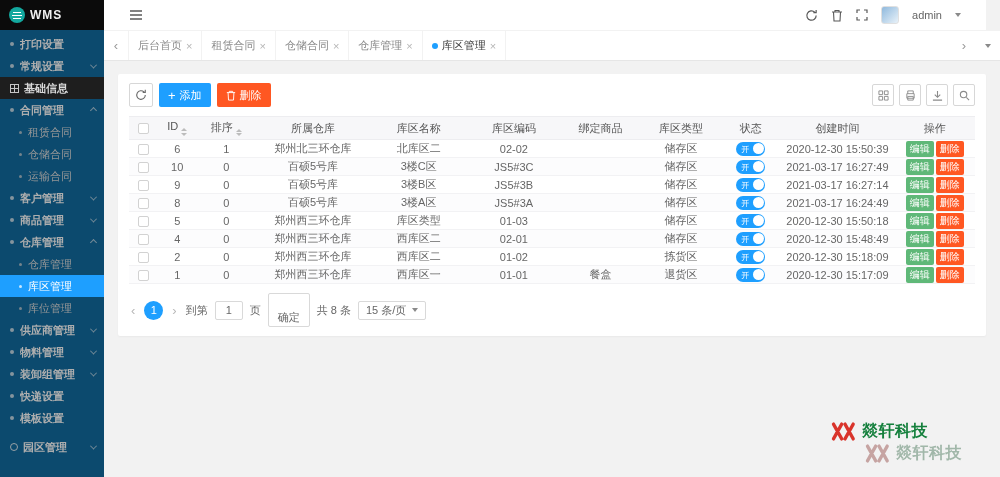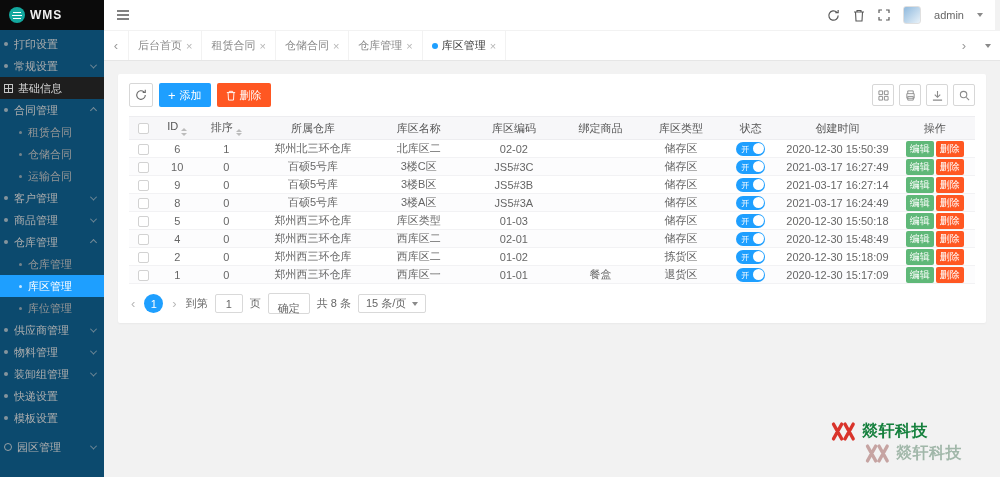--- a/index.html
+++ b/index.html
@@ -7,37 +7,37 @@
 .page{position:relative;width:1000px;height:477px;background:#f2f2f2;overflow:hidden;font-size:12px;color:#666;}
 
 .sidebar{position:absolute;left:0;top:0;width:104px;height:100%;background:#0c4a6e;z-index:6;}
 .logo{height:30px;display:flex;align-items:center;gap:5px;padding-left:9px;background:#0b0b0b;cursor:pointer;}
 .logo-icon{width:16px;height:16px;border-radius:50%;background:#13a89e;display:flex;flex-direction:column;align-items:center;justify-content:center;gap:2px;flex:none;}
 .logo-icon i{width:8px;height:1px;background:#fff;display:block;}
 .logo-icon i:nth-child(2){width:10px;}
 .logo-text{color:#f0f0f0;font-size:12px;font-weight:bold;letter-spacing:1px;}
 .menu{padding-top:3px;}
 .menu-item,.menu-child{display:flex;align-items:center;height:22px;font-size:11px;cursor:pointer;}
-.menu-item{padding:0 8px 0 4px;color:#aeaeae;}
+.menu-item{padding:0 8px 0 10px;color:#aeaeae;font-weight:bold;}
 .menu-item.section{background:#1e1e1e;color:#d8d8d8;}
 .menu-child{padding:0 8px 0 19px;color:#979797;}
 .menu-child.active{background:#1E9FFF;color:#fff;}
 .mdot{width:4px;height:4px;border-radius:50%;background:currentColor;margin-right:6px;flex:none;opacity:.75;}
 .mdot.small{width:3px;height:3px;}
 .micon-grid{width:9px;height:9px;border:1px solid currentColor;margin-right:5px;flex:none;position:relative;opacity:.9;}
 .micon-grid::before{content:"";position:absolute;left:3px;top:0;bottom:0;width:1px;background:currentColor;}
 .micon-grid::after{content:"";position:absolute;top:3px;left:0;right:0;height:1px;background:currentColor;}
 .micon-circle{width:8px;height:8px;border:1px solid currentColor;border-radius:50%;margin-right:5px;flex:none;opacity:.85;}
 .mlabel{white-space:nowrap;overflow:hidden;}
 .chev{width:5px;height:5px;border-right:1px solid currentColor;border-bottom:1px solid currentColor;margin-left:auto;flex:none;opacity:.65;}
 .chev.down{transform:rotate(45deg) translate(-1px,-1px);}
 .chev.up{transform:rotate(-135deg);}
 .menu-gap{height:7px;}
 
-.topbar{position:absolute;left:104px;right:5px;top:0;height:30px;background:#fff;display:flex;padding:0 12px;z-index:5;}
+.topbar{position:absolute;left:104px;right:14px;top:0;height:30px;background:#fff;display:flex;padding:0 25px;z-index:5;}
 .tb-icon{display:inline-flex;align-items:center;justify-content:center;color:#595959;cursor:pointer;}
 .topbar-right{margin-left:auto;display:flex;align-items:center;gap:13px;}
 .avatar{width:18px;height:18px;border-radius:3px;background:linear-gradient(135deg,#8fb9dd,#e9f2f9);display:inline-block;cursor:pointer;border:1px solid #e0e0e0;}
 .username{font-size:11px;color:#666;cursor:pointer;}
 .caret-down{width:0;height:0;border-left:3.5px solid transparent;border-right:3.5px solid transparent;border-top:4px solid #8a8a8a;display:inline-block;}
 
 .tabbar{position:absolute;left:104px;right:0;top:30px;height:31px;background:#fff;border-top:1px solid #f2f2f2;border-bottom:1px solid #e6e6e6;display:flex;align-items:stretch;z-index:5;}
 .tab-nav{width:24px;display:flex;align-items:center;justify-content:center;color:#999;font-size:13px;cursor:pointer;flex:none;}
 .tab-list{display:flex;align-items:stretch;}
 .tab{display:flex;align-items:center;gap:4px;padding:0 9px;border-left:1px solid #f2f2f2;font-size:11px;color:#8a8a8a;cursor:pointer;white-space:nowrap;text-align:center;}
@@ -71,21 +71,21 @@
 .toggle-label{position:absolute;left:5px;top:50%;transform:translateY(-50%);color:#fff;font-size:8px;}
 .toggle-knob{position:absolute;right:1.5px;top:1.5px;width:11px;height:11px;border-radius:50%;background:#fff;}
 .btn-mini{display:inline-block;padding:2px 4px;border-radius:2px;color:#fff;font-size:10px;margin:0 1px;cursor:pointer;line-height:1.2;}
 .btn-mini.green{background:#5FB878;}
 .btn-mini.red{background:#FF5722;}
 
 .pager{display:flex;align-items:center;gap:7px;margin-top:9px;font-size:11px;color:#666;}
 .pg-btn{color:#b8b8b8;font-size:13px;cursor:pointer;padding:0 2px;}
 .pg-num{width:19px;height:19px;border-radius:50%;background:#1E9FFF;color:#fff;display:inline-flex;align-items:center;justify-content:center;font-size:11px;}
 .pg-input{width:28px;height:19px;border:1px solid #d9d9d9;border-radius:2px;text-align:center;font-size:11px;color:#666;font-family:inherit;}
-.pg-confirm{height:21px;padding:7px 9px;border:1px solid #d9d9d9;border-radius:2px;background:#fff;font-size:11px;color:#666;cursor:pointer;font-family:inherit;}
+.pg-confirm{height:21px;padding:16px 9px;border:1px solid #d9d9d9;border-radius:2px;background:#fff;font-size:11px;color:#666;cursor:pointer;font-family:inherit;}
 .pg-size{height:19px;border:1px solid #d9d9d9;border-radius:2px;display:inline-flex;align-items:center;gap:6px;padding:0 7px;cursor:pointer;background:#fff;}
 
 .watermark{position:absolute;right:6px;bottom:4px;width:165px;height:54px;z-index:9;pointer-events:none;}
 .wm{position:absolute;display:flex;align-items:center;gap:3px;}
 .wm.main{left:2px;top:2px;}
 .wm.ghost{left:36px;top:24px;opacity:.45;filter:grayscale(55%);}
 .wm-text{font-size:16px;font-weight:bold;color:#15803d;letter-spacing:.5px;}
 </style>
 </head>
 <body>

